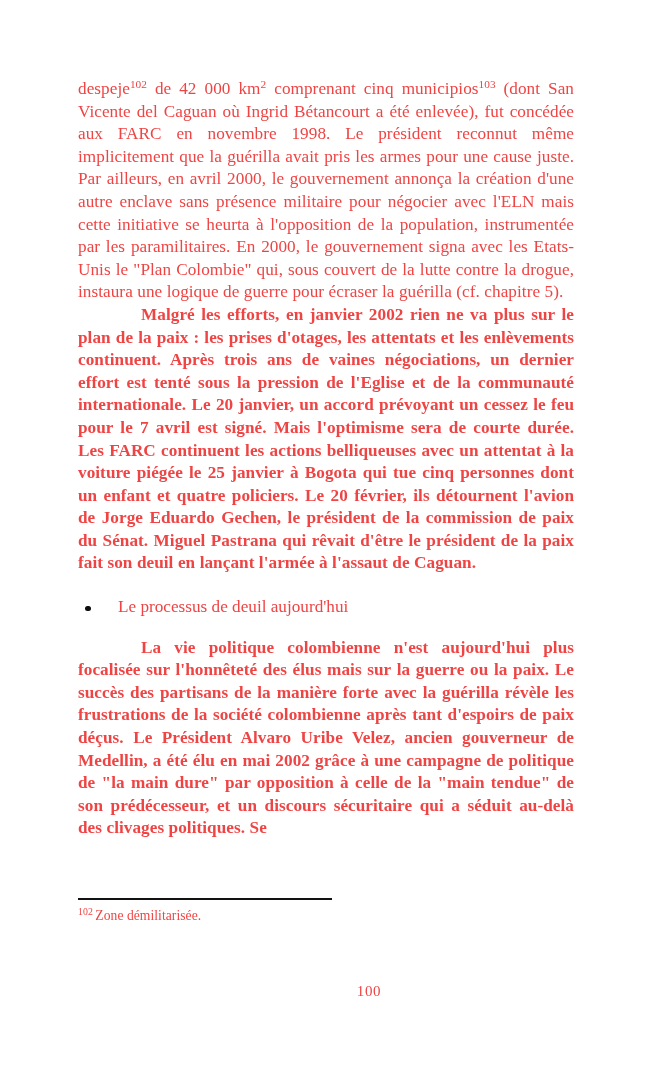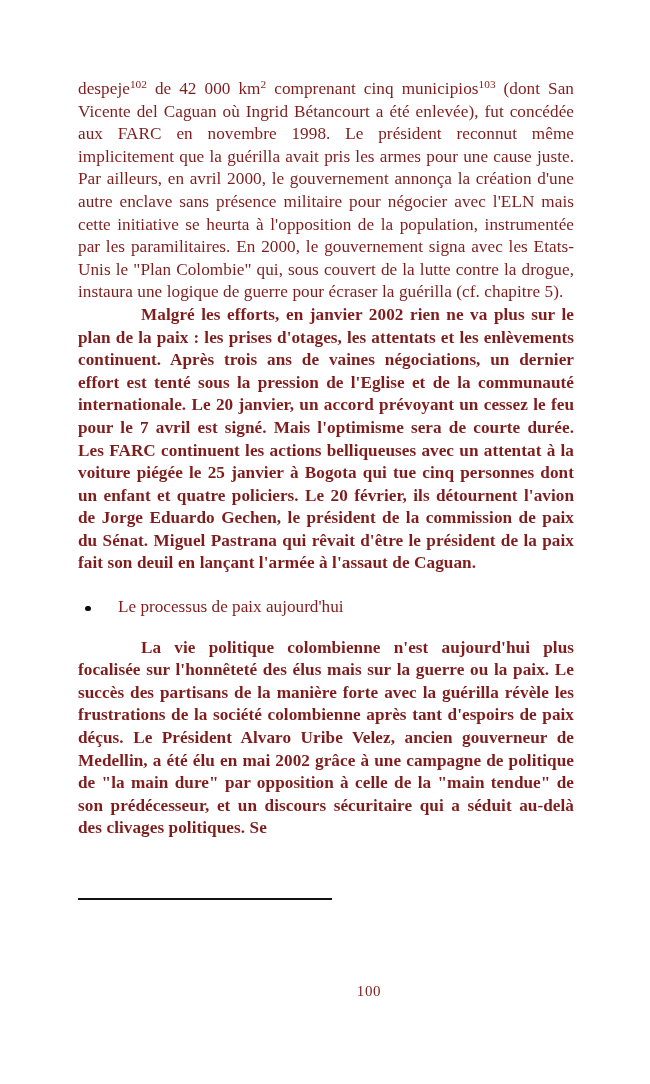--- a/index.html
+++ b/index.html
@@ -7,21 +7,21 @@
     padding: 0;
     background: #ffffff;
   }
   .page {
     position: relative;
     width: 650px;
     height: 1084px;
     background: #ffffff;
     overflow: hidden;
     font-family: "Liberation Serif", "DejaVu Serif", serif;
-    color: #7f1d1d;
+    color: #ef4444;
   }
   .content {
     position: absolute;
     left: 78px;
     top: 78px;
     width: 496px;
   }
   .para {
     margin: 0;
     font-size: 17.2px;
@@ -114,29 +114,30 @@
 
     <p class="para"><span>despeje</span><sup class="fn">102</sup><span> de 42 000 km</span><sup class="exp">2</sup><span> comprenant cinq municipios</span><sup class="fn">103</sup><span> (dont San Vicente del Caguan où Ingrid Bétancourt a été enlevée), fut concédée aux FARC en novembre 1998. Le président reconnut même implicitement que la guérilla avait pris les armes pour une cause juste. Par ailleurs, en avril 2000, le gouvernement annonça la création d'une autre enclave sans présence militaire pour négocier avec l'ELN mais cette initiative se heurta à l'opposition de la population, instrumentée par les paramilitaires. En 2000, le gouvernement signa avec les Etats-Unis le "Plan Colombie" qui, sous couvert de la lutte contre la drogue, instaura une logique de guerre pour écraser la guérilla (cf. chapitre 5).</span></p>
 
     <p class="para indent">Malgré les efforts, en janvier 2002 rien ne va plus sur le plan de la paix : les prises d'otages, les attentats et les enlèvements continuent. Après trois ans de vaines négociations, un dernier effort est tenté sous la pression de l'Eglise et de la communauté internationale. Le 20 janvier, un accord prévoyant un cessez le feu pour le 7 avril est signé. Mais l'optimisme sera de courte durée. Les FARC continuent les actions belliqueuses avec un attentat à la voiture piégée le 25 janvier à Bogota qui tue cinq personnes dont un enfant et quatre policiers. Le 20 février, ils détournent l'avion de Jorge Eduardo Gechen, le président de la commission de paix du Sénat. Miguel Pastrana qui rêvait d'être le président de la paix fait son deuil en lançant l'armée à l'assaut de Caguan.</p>
 
     <div class="gap-med"></div>
 
     <ul class="bullet-block">
       <li class="bullet-item">
         <span class="bullet-dot"></span>
-        <span>Le processus de paix aujourd'hui</span>
+        <span>Le processus de deuil aujourd'hui</span>
       </li>
     </ul>
 
     <div class="gap-bullet-after"></div>
 
     <p class="para indent">La vie politique colombienne n'est aujourd'hui plus focalisée sur l'honnêteté des élus mais sur la guerre ou la paix. Le succès des partisans de la manière forte avec la guérilla révèle les frustrations de la société colombienne après tant d'espoirs de paix déçus. Le Président Alvaro Uribe Velez, ancien gouverneur de Medellin, a été élu en mai 2002 grâce à une campagne de politique de "la main dure" par opposition à celle de la "main tendue" de son prédécesseur, et un discours sécuritaire qui a séduit au-delà des clivages politiques. Se</p>
 
   </div>
 
   <div class="footnotes">
     <div class="fn-rule"></div>
+    <div class="fn-line"><sup class="fn-num">102</sup><span>Zone démilitarisée.</span></div>
   </div>
 
   <div class="page-number">100</div>
 
 </div>
 
 </body></html>

